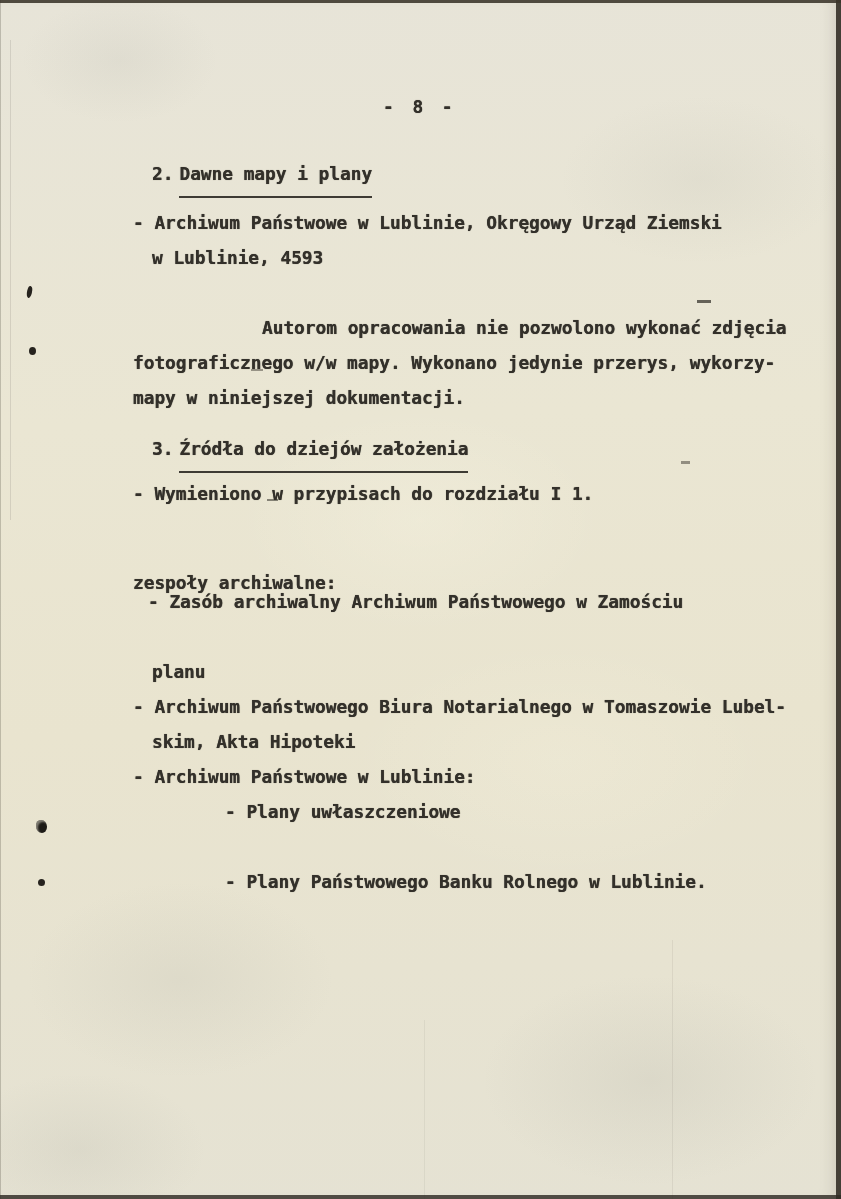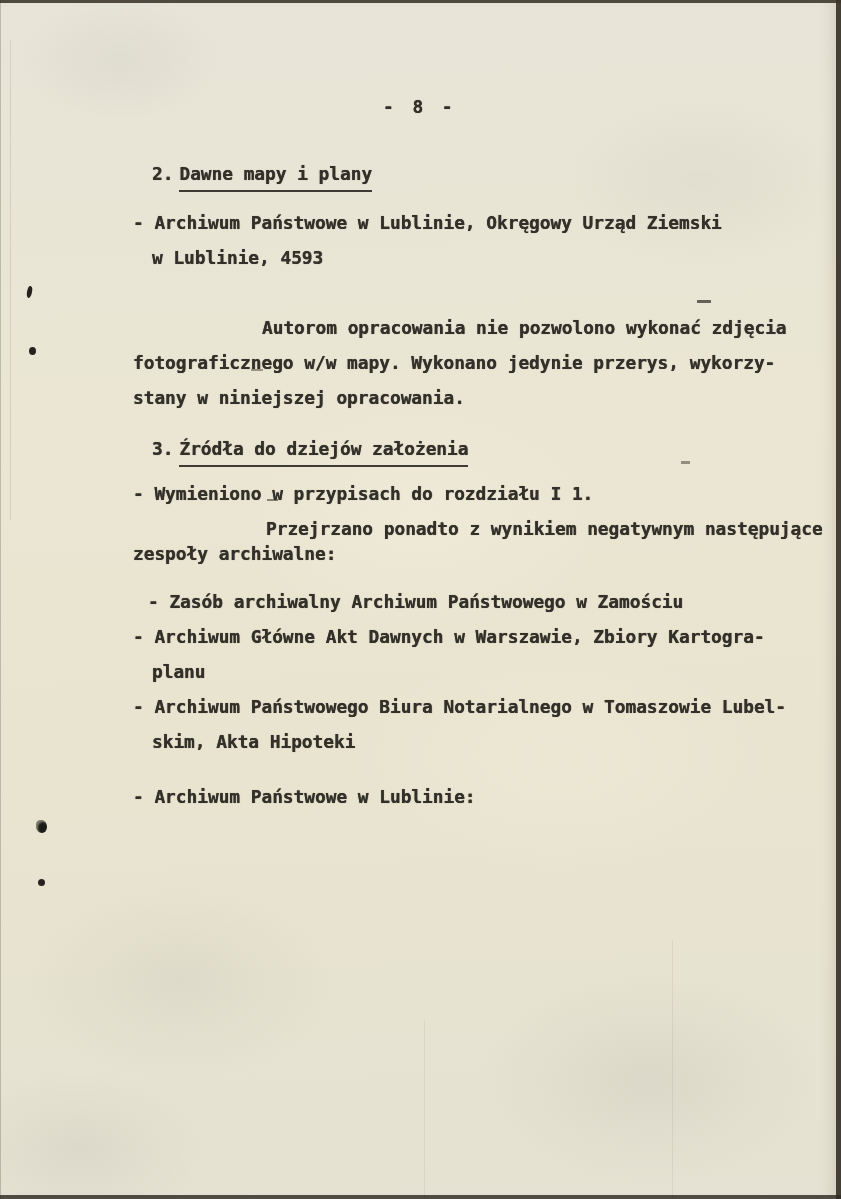--- a/index.html
+++ b/index.html
@@ -34,55 +34,55 @@
   .tl{
     position:absolute;
     font-size:17.8px;line-height:22px;font-weight:bold;
     color:#33302a;white-space:pre;
     text-shadow:0 0 0.7px rgba(44,42,36,0.85), 0.4px 0.4px 0 rgba(44,42,36,0.30);
   }
   .pagenum{letter-spacing:4px;}
   .heading{display:flex;gap:6px;}
   .hunder{
     border-bottom:2.6px solid rgba(47,44,38,0.92);
-    padding-bottom:5px;
+    padding-bottom:11px;
   }
   .speck{position:absolute;background:#26231e;z-index:3;}
   .streak{position:absolute;width:1px;z-index:2;pointer-events:none;}
 </style>
 </head>
 <body>
 
 <div class="paper">
 
   <div class="tl pagenum" style="left:383px;top:96px">- 8 -</div>
 
   <div class="tl heading" style="left:152px;top:163px">
     <span>2.</span>
     <span class="hunder">Dawne mapy i plany</span>
   </div>
   <div class="tl" style="left:133px;top:212px">- Archiwum Państwowe w Lublinie, Okręgowy Urząd Ziemski</div>
   <div class="tl" style="left:152px;top:247px">w Lublinie, 4593</div>
   <div class="tl" style="left:262px;top:317px">Autorom opracowania nie pozwolono wykonać zdjęcia</div>
   <div class="tl" style="left:133px;top:352px">fotograficznego w/w mapy. Wykonano jedynie przerys, wykorzy-</div>
-  <div class="tl" style="left:133px;top:387px">stany w niniejszej opracowania.</div>
+  <div class="tl" style="left:133px;top:387px">mapy w niniejszej dokumentacji.</div>
 
   <div class="tl heading" style="left:152px;top:438px">
     <span>3.</span>
     <span class="hunder">Źródła do dziejów założenia</span>
   </div>
   <div class="tl" style="left:133px;top:483px">- Wymieniono w przypisach do rozdziału I 1.</div>
-  <div class="tl" style="left:266px;top:518px">Przejrzano ponadto z wynikiem negatywnym następujące</div>
-  <div class="tl" style="left:133px;top:543px">zespoły archiwalne:</div>
+  <div class="tl" style="left:133px;top:572px">zespoły archiwalne:</div>
   <div class="tl" style="left:148px;top:591px">- Zasób archiwalny Archiwum Państwowego w Zamościu</div>
-  <div class="tl" style="left:133px;top:626px">- Archiwum Główne Akt Dawnych w Warszawie, Zbiory Kartogra-</div>
   <div class="tl" style="left:152px;top:661px">planu</div>
   <div class="tl" style="left:133px;top:696px">- Archiwum Państwowego Biura Notarialnego w Tomaszowie Lubel-</div>
   <div class="tl" style="left:152px;top:731px">skim, Akta Hipoteki</div>
-  <div class="tl" style="left:133px;top:786px">- Archiwum Państwowe w Lublinie:</div>
+  <div class="tl" style="left:133px;top:766px">- Archiwum Państwowe w Lublinie:</div>
+  <div class="tl" style="left:225px;top:801px">- Plany uwłaszczeniowe</div>
+  <div class="tl" style="left:225px;top:871px">- Plany Państwowego Banku Rolnego w Lublinie.</div>
 
   <div class="speck" style="left:27px;top:286px;width:5px;height:12px;border-radius:45% 55% 50% 60%;transform:rotate(14deg)"></div>
   <div class="speck" style="left:29px;top:347px;width:7px;height:8px;border-radius:50%"></div>
   <div class="speck" style="left:36px;top:820px;width:11px;height:13px;border-radius:46% 58% 52% 62%;background:#1d1b17;box-shadow:inset 2px 2px 2px rgba(230,225,210,0.5)"></div>
   <div class="speck" style="left:38px;top:879px;width:7px;height:7px;border-radius:50%"></div>
   <div class="speck" style="left:697px;top:300px;width:14px;height:3px;background:rgba(50,47,40,0.72)"></div>
   <div class="speck" style="left:681px;top:461px;width:9px;height:3px;background:rgba(50,47,40,0.48)"></div>
   <div class="speck" style="left:267px;top:499px;width:11px;height:2px;background:rgba(50,47,40,0.55)"></div>
   <div class="speck" style="left:251px;top:369px;width:12px;height:2px;background:rgba(50,47,40,0.45)"></div>
 

